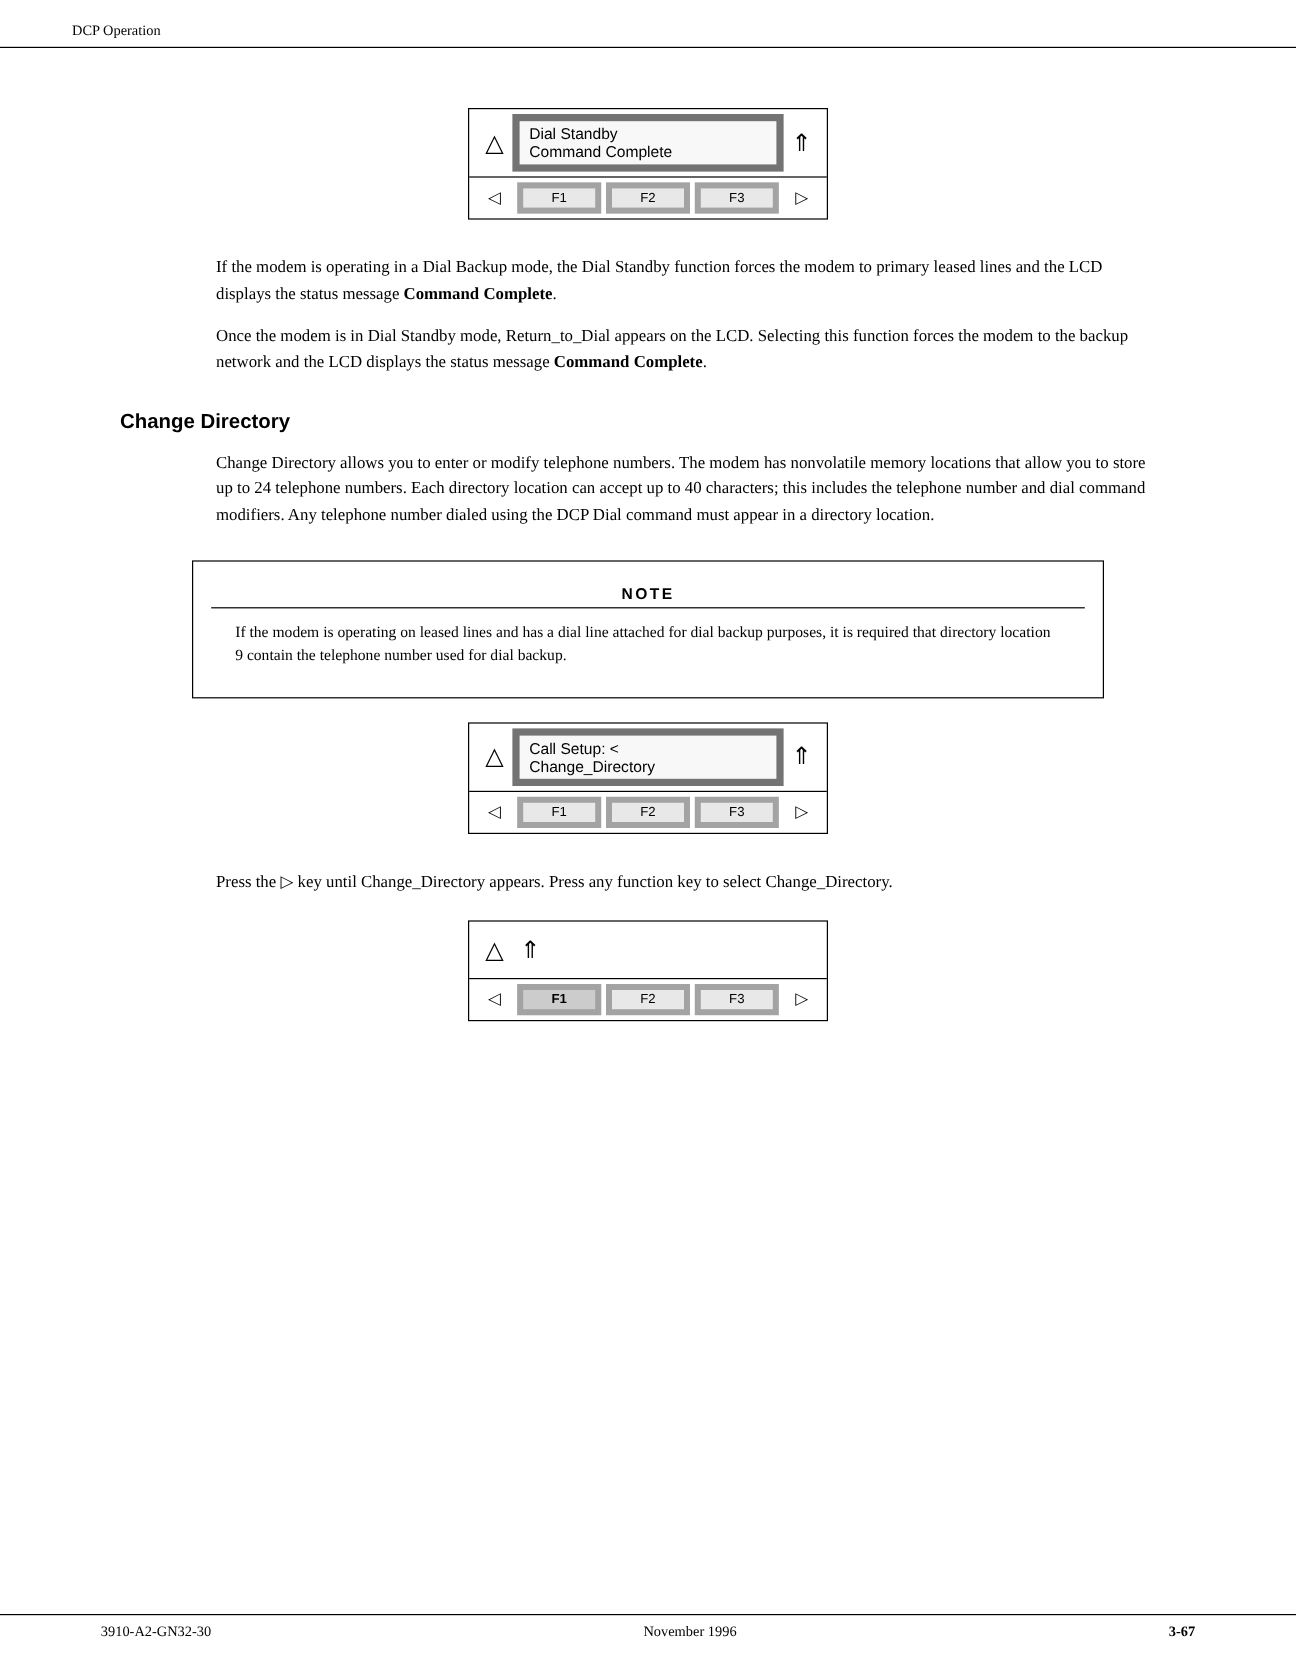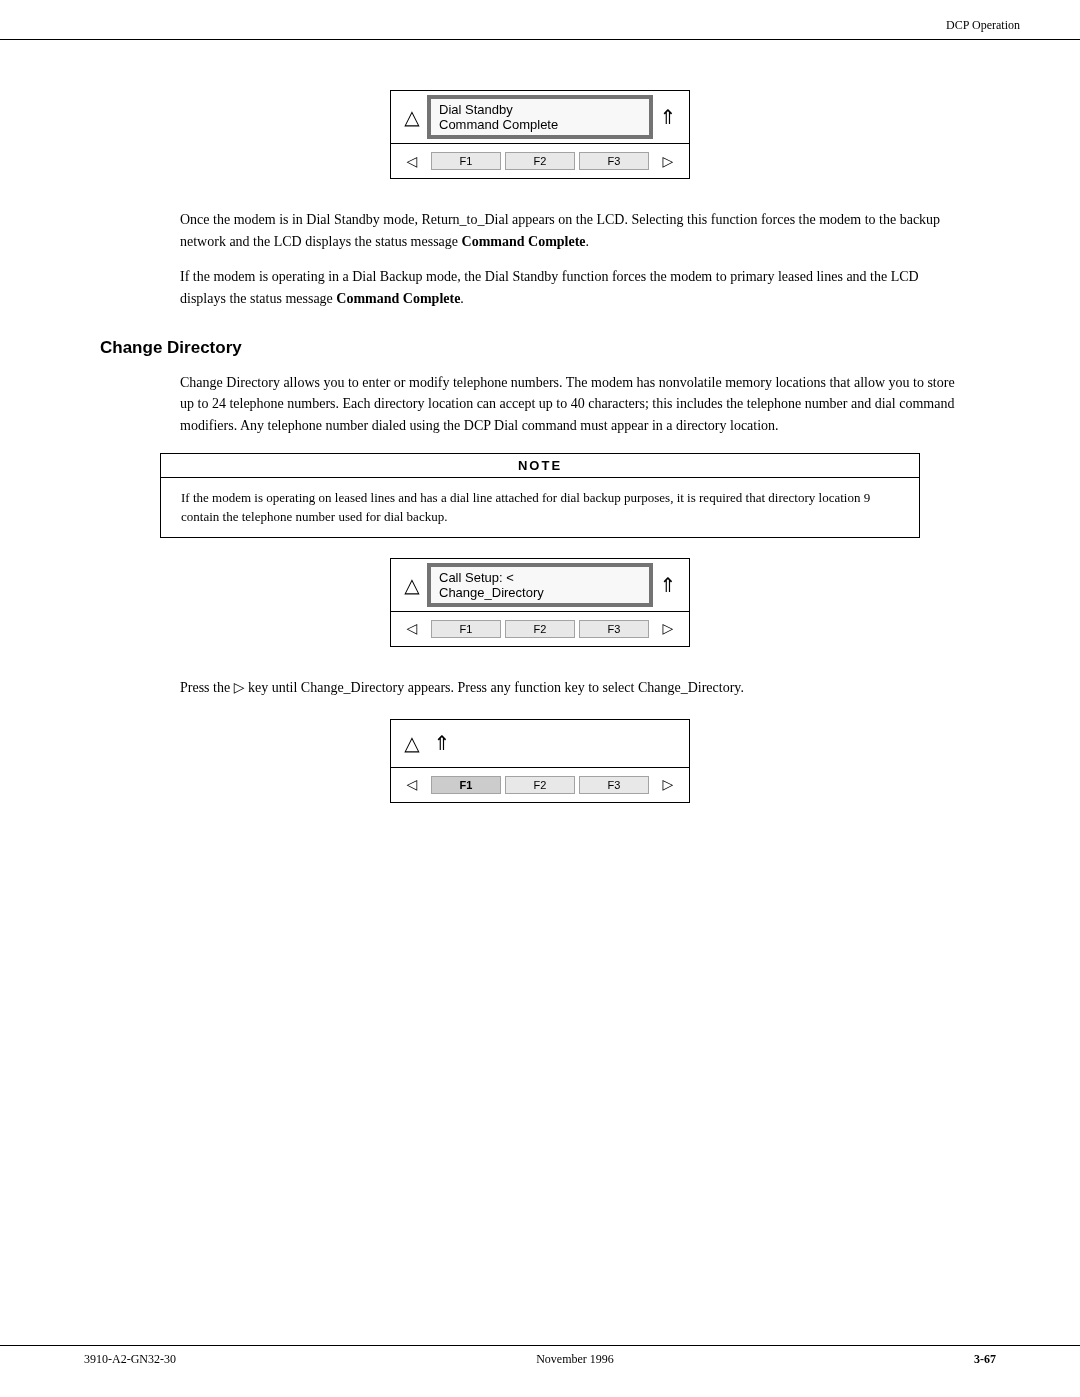--- a/index.html
+++ b/index.html
@@ -9,21 +9,20 @@
       font-size: 14px;
       color: #000;
       width: 1080px;
       min-height: 1397px;
       position: relative;
     }
 
     
     .page-header {
       display: flex;
-      justify-content: flex-end;
       padding: 18px 60px 6px 60px;
       border-bottom: 1.5px solid #000;
       font-size: 12px;
     }
 
     
     .page-footer {
       position: absolute;
       bottom: 24px;
       left: 0; right: 0;
@@ -62,21 +61,21 @@
       width: 30px;
       display: flex;
       align-items: center;
       justify-content: center;
       font-size: 18px;
       flex-shrink: 0;
     }
 
     .lcd-screen {
       flex: 1;
-      border: 4px solid #737373;
+      border: 6px solid #737373;
       padding: 3px 8px;
       font-size: 13px;
       font-family: Arial, Helvetica, sans-serif;
       min-height: 38px;
       display: flex;
       flex-direction: column;
       justify-content: center;
       background: #f8f8f8;
     }
 
@@ -100,21 +99,21 @@
     .lcd-left-arr {
       width: 30px;
       display: flex;
       align-items: center;
       justify-content: center;
       font-size: 14px;
     }
 
     .lcd-fn-btn {
       flex: 1;
-      border: 1px solid #a3a3a3;
+      border: 5px solid #a3a3a3;
       background: #e8e8e8;
       text-align: center;
       padding: 2px 0;
       font-size: 11px;
       font-family: Arial, sans-serif;
     }
 
     .lcd-right-arr {
       width: 30px;
       display: flex;
@@ -139,22 +138,22 @@
     .section-heading {
       font-size: 17px;
       font-weight: bold;
       font-family: Arial, Helvetica, sans-serif;
       margin: 28px 0 14px 0;
     }
 
     
     .note-box {
       border: 1.5px solid #000;
-      margin: 16px 60px 18px 60px;
-      padding: 0;
+      margin: 26px 60px 18px 60px;
+      padding: 15px;
     }
     .note-title {
       text-align: center;
       font-weight: bold;
       font-family: Arial, Helvetica, sans-serif;
       font-size: 13px;
       border-bottom: 1px solid #000;
       padding: 4px 0;
       background: #fff;
       letter-spacing: 2px;
@@ -194,25 +193,25 @@
         <div class="lcd-left-arr">◁</div>
         <div class="lcd-fn-btn">F1</div>
         <div class="lcd-fn-btn">F2</div>
         <div class="lcd-fn-btn">F3</div>
         <div class="lcd-right-arr">▷</div>
       </div>
     </div>
   </div>
 
   <p class="para para-indent">
+    <span>If the modem is operating in a Dial Backup mode, the Dial Standby function forces the modem to primary leased lines and the LCD displays the status message </span><span class="bold">Command Complete</span><span>.</span>
+  </p>
+
+  <p class="para para-indent">
     <span>Once the modem is in Dial Standby mode, Return_to_Dial appears on the LCD. Selecting this function forces the modem to the backup network and the LCD displays the status message </span><span class="bold">Command Complete</span><span>.</span>
-  </p>
-
-  <p class="para para-indent">
-    <span>If the modem is operating in a Dial Backup mode, the Dial Standby function forces the modem to primary leased lines and the LCD displays the status message </span><span class="bold">Command Complete</span><span>.</span>
   </p>
 
   <div class="section-heading">Change Directory</div>
 
   <p class="para para-indent">Change Directory allows you to enter or modify telephone numbers. The modem has nonvolatile memory locations that allow you to store up to 24 telephone numbers. Each directory location can accept up to 40 characters; this includes the telephone number and dial command modifiers. Any telephone number dialed using the DCP Dial command must appear in a directory location.</p>
 
   <div class="note-box">
     <div class="note-title">NOTE</div>
     <div class="note-content">If the modem is operating on leased lines and has a dial line attached for dial backup purposes, it is required that directory location 9 contain the telephone number used for dial backup.</div>
   </div>

